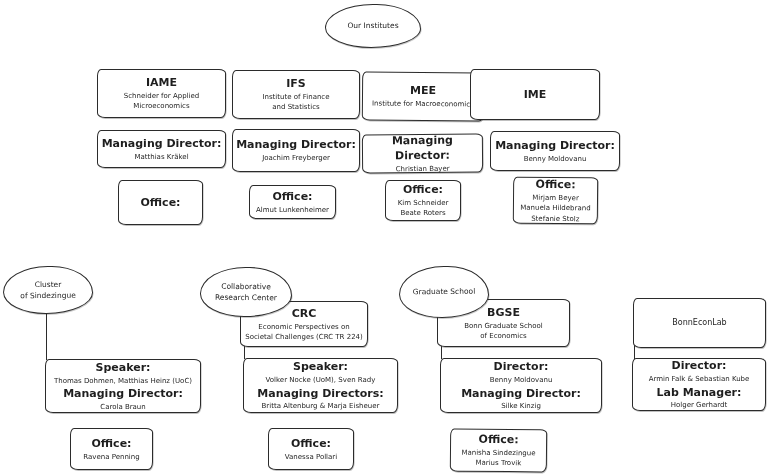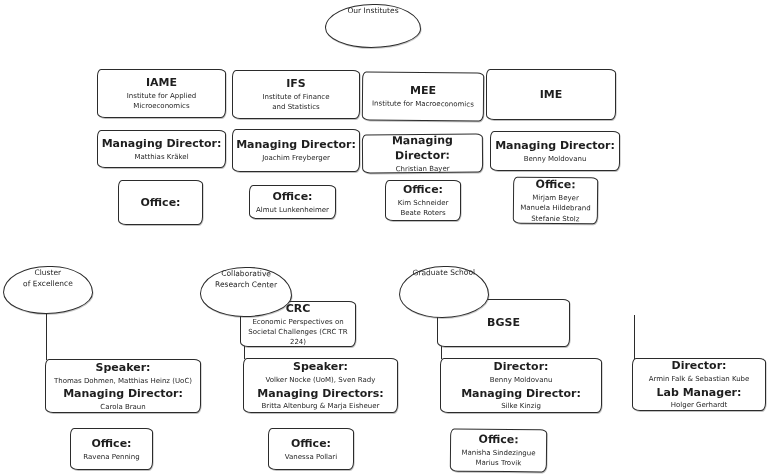--- a/index.html
+++ b/index.html
@@ -13,21 +13,21 @@
     border-radius:4px 7px 5px 8px / 7px 4px 8px 5px;
     box-shadow:0.6px 1px 0 rgba(43,43,43,.3);
     display:flex; flex-direction:column; justify-content:center; align-items:center;
     text-align:center; padding:2px 3px;
   }
   .ellipse {
     position:absolute; box-sizing:border-box; background:#fff; z-index:3;
     border:1.4px solid #2b2b2b;
     border-radius:50% 46% 52% 48% / 54% 56% 44% 46%;
     box-shadow:0.6px 1px 0 rgba(43,43,43,.25);
-    display:flex; justify-content:center; align-items:flex-start; text-align:center;
+    display:flex; justify-content:center; align-items:center; text-align:center;
   }
   .vline { position:absolute; width:1.4px; background:#2b2b2b; z-index:1; }
   .box { z-index:2; }
   .b { font-weight:bold; font-size:11px; line-height:1.45; white-space:pre-line; }
   .t { font-size:7px; line-height:1.45; white-space:pre-line; }
   .e { font-size:7.5px; line-height:1.5; white-space:pre-line; }
   .big { font-size:8px; }
   .tilt-l { transform:rotate(-0.5deg); }
   .tilt-r { transform:rotate(0.5deg); }
 </style>
@@ -35,33 +35,33 @@
 <body>
 
 <div class="canvas">
 
   <div class="ellipse" style="left:325px;top:4px;width:96px;height:44px">
     <span class="e">Our Institutes</span>
   </div>
 
   <div class="box" style="left:97px;top:69px;width:129px;height:49px">
     <div class="b">IAME</div>
-    <div class="t">Institute for Applied
+    <div class="t">Schneider for Applied
 Microeconomics</div>
   </div>
   <div class="box" style="left:232px;top:70px;width:128px;height:49px">
     <div class="b">IFS</div>
     <div class="t">Institute of Finance
 and Statistics</div>
   </div>
   <div class="box tilt-r" style="left:362px;top:72px;width:122px;height:49px">
     <div class="b">MEE</div>
     <div class="t">Institute for Macroeconomics</div>
   </div>
-  <div class="box" style="left:486px;top:69px;width:130px;height:51px">
+  <div class="box" style="left:470px;top:69px;width:130px;height:51px">
     <div class="b">IME</div>
   </div>
 
   <div class="box" style="left:97px;top:130px;width:129px;height:38px">
     <div class="b">Managing Director:</div>
     <div class="t">Matthias Kräkel</div>
   </div>
   <div class="box" style="left:232px;top:129px;width:128px;height:43px">
     <div class="b">Managing Director:</div>
     <div class="t" style="">Joachim Freyberger</div>
@@ -94,71 +94,76 @@
 Stefanie Stolz</div>
   </div>
 
   <div class="vline" style="left:46px;top:310px;height:50px"></div>
   <div class="vline" style="left:244px;top:314px;height:45px"></div>
   <div class="vline" style="left:441px;top:315px;height:44px"></div>
   <div class="vline" style="left:634px;top:315px;height:44px"></div>
 
   <div class="ellipse tilt-l" style="left:3px;top:266px;width:90px;height:48px">
     <span class="e">Cluster
-of Excellence</span>
+of Sindezingue</span>
   </div>
   <div class="box" style="left:45px;top:359px;width:156px;height:54px">
     <div class="b">Speaker:</div>
     <div class="t">Thomas Dohmen, Matthias Heinz (UoC)</div>
     <div class="b">Managing Director:</div>
     <div class="t">Carola Braun</div>
   </div>
   <div class="box" style="left:70px;top:428px;width:83px;height:42px">
     <div class="b">Office:</div>
     <div class="t">Ravena Penning</div>
   </div>
 
   <div class="ellipse tilt-r" style="left:200px;top:267px;width:92px;height:50px">
     <span class="e">Collaborative
 Research Center</span>
   </div>
-  <div class="box" style="left:240px;top:301px;width:116px;height:46px">
+  <div class="box" style="left:240px;top:301px;width:128px;height:46px">
     <div class="b">CRC</div>
     <div class="t">Economic Perspectives on
 Societal Challenges (CRC TR 224)</div>
   </div>
   <div class="box" style="left:243px;top:358px;width:155px;height:55px">
     <div class="b">Speaker:</div>
     <div class="t">Volker Nocke (UoM), Sven Rady</div>
     <div class="b">Managing Directors:</div>
     <div class="t">Britta Altenburg &amp; Marja Eisheuer</div>
   </div>
   <div class="box" style="left:268px;top:428px;width:86px;height:42px">
     <div class="b">Office:</div>
     <div class="t">Vanessa Pollari</div>
   </div>
 
   <div class="ellipse tilt-l" style="left:399px;top:266px;width:90px;height:52px">
     <span class="e">Graduate School</span>
   </div>
   <div class="box" style="left:437px;top:299px;width:133px;height:48px">
     <div class="b">BGSE</div>
+    <div class="t">Bonn Graduate School
+of Economics</div>
   </div>
   <div class="box" style="left:440px;top:358px;width:162px;height:55px">
     <div class="b">Director:</div>
     <div class="t">Benny Moldovanu</div>
     <div class="b">Managing Director:</div>
     <div class="t">Silke Kinzig</div>
   </div>
   <div class="box tilt-r" style="left:450px;top:429px;width:97px;height:43px">
     <div class="b">Office:</div>
     <div class="t">Manisha Sindezingue
 Marius Trovik</div>
   </div>
 
+  <div class="box" style="left:633px;top:298px;width:133px;height:50px">
+    <div class="t big">BonnEconLab</div>
+  </div>
   <div class="box" style="left:632px;top:358px;width:134px;height:53px">
     <div class="b">Director:</div>
     <div class="t">Armin Falk &amp; Sebastian Kube</div>
     <div class="b">Lab Manager:</div>
     <div class="t">Holger Gerhardt</div>
   </div>
 
 </div>
 
 </body></html>

